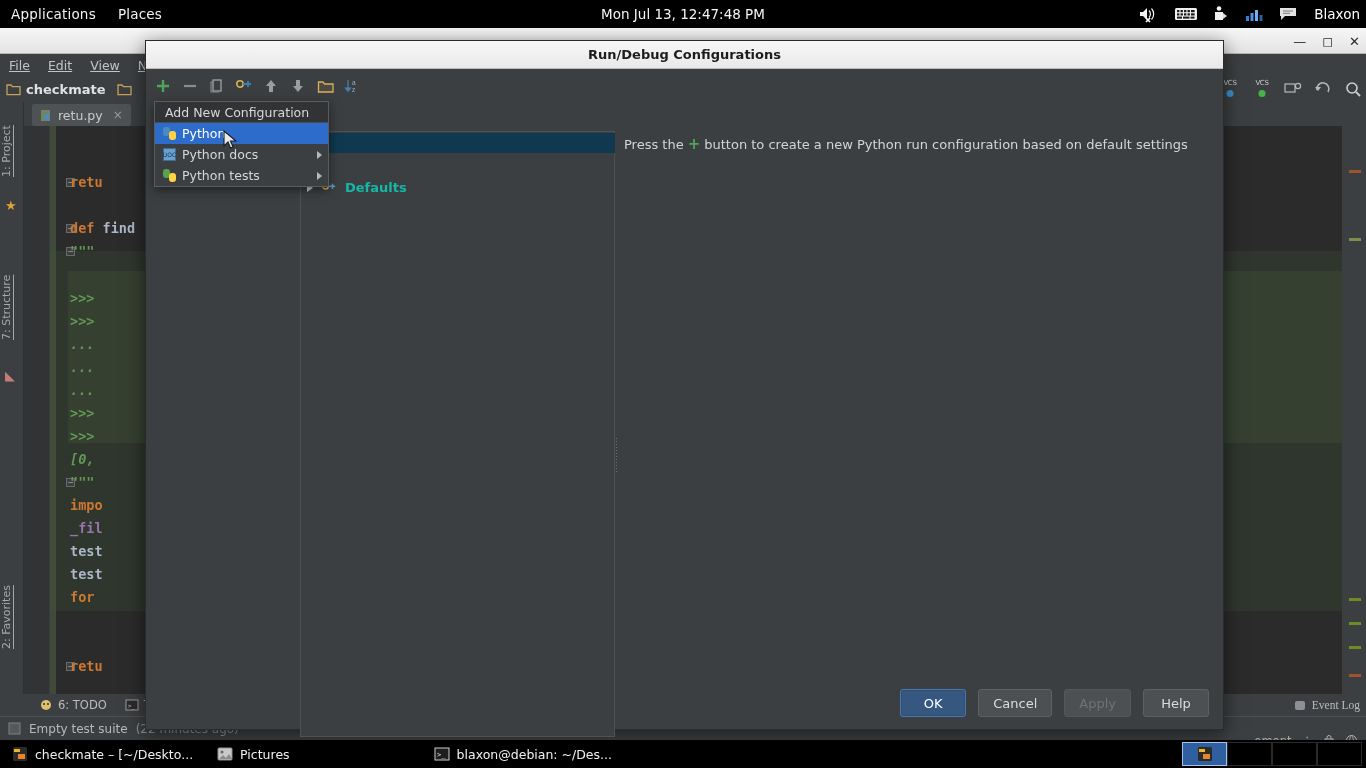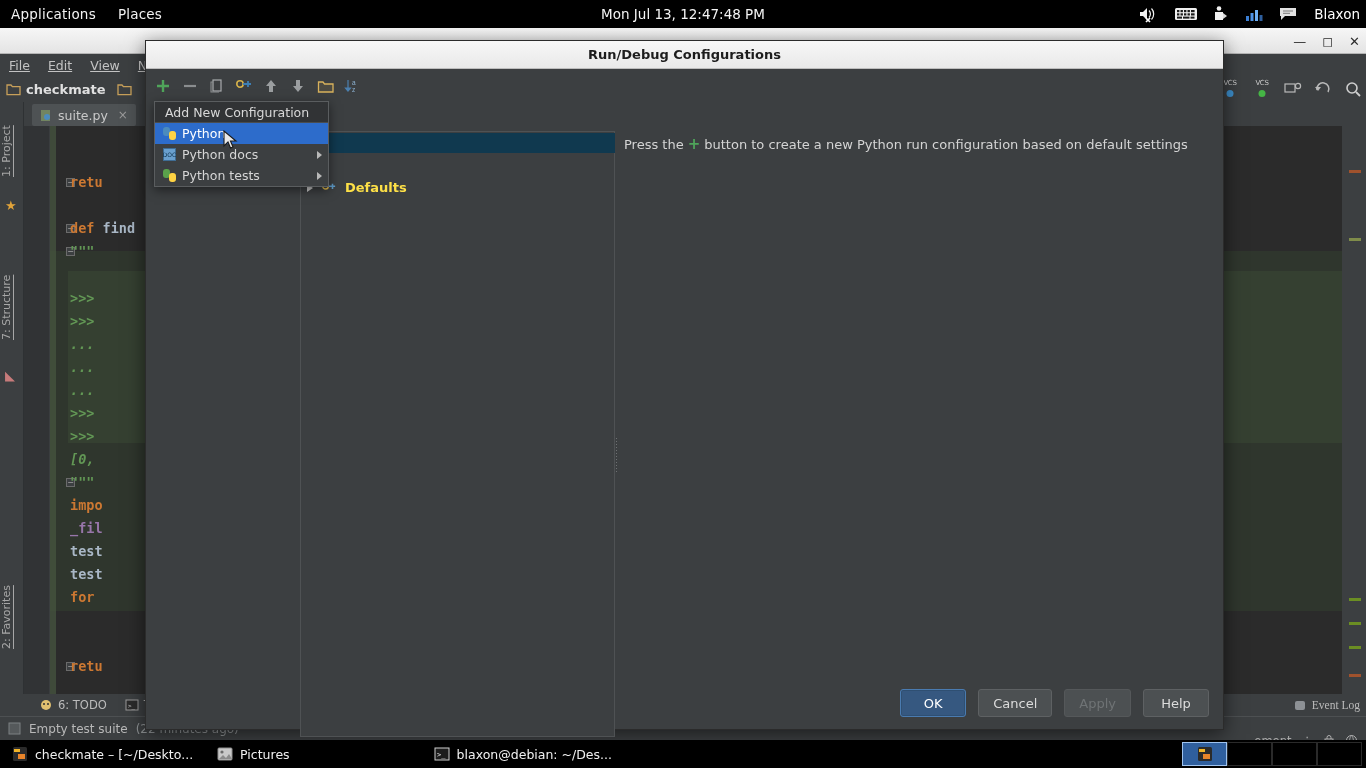--- a/index.html
+++ b/index.html
@@ -186,21 +186,21 @@
     position: absolute; left: 154px; top: 62px; width: 315px; height: 606px;
     background: #3c3f41; border: 1px solid #4f5254;
   }
   #tree-sel-row {
     position: absolute; left: 1px; top: 1px; width: 313px; height: 20px;
     background: #10394f;
   }
   #tree-defaults {
     position: absolute; left: 6px; top: 48px;
     display: flex; align-items: center; gap: 8px;
-    font-size: 13px; color: #fde047; font-weight: bold;
+    font-size: 13px; color: #14b8a6; font-weight: bold;
   }
   .tri {
     width: 0; height: 0;
     border-left: 6px solid #c9c9c9; border-top: 4.5px solid transparent;
     border-bottom: 4.5px solid transparent;
   }
 
   #splitter {
     position: absolute; left: 469px; top: 368px; width: 5px; height: 16px;
   }
@@ -367,21 +367,21 @@
       <div style="position:absolute;left:5px;top:266px;color:#c77b7b;font-size:13px">◣</div>
       <div style="position:absolute;left:5px;top:596px;color:#e0a33a;font-size:14px">★</div>
     </div>
 
     <div id="editor-tabs">
       <div id="tab-suite">
         <svg width="12" height="13" viewBox="0 0 12 13">
           <rect x="1" y="1" width="9" height="11" fill="#8ba86b" opacity=".6"></rect>
           <circle cx="7" cy="8" r="3" fill="#4b8bbe"></circle>
         </svg>
-        <span>suite.py</span>
+        <span>retu.py</span>
         <span class="x">×</span>
       </div>
     </div>
 
     <div id="editor">
       <div id="gutter"></div>
       <div id="doc-band"></div>
       <div id="doc-band2"></div>
       <div style="position:absolute;left:26px;top:0;width:6px;height:596px;background:#4a5a42;opacity:.65"></div>
       <div class="fold" style="top:52px">−</div>

